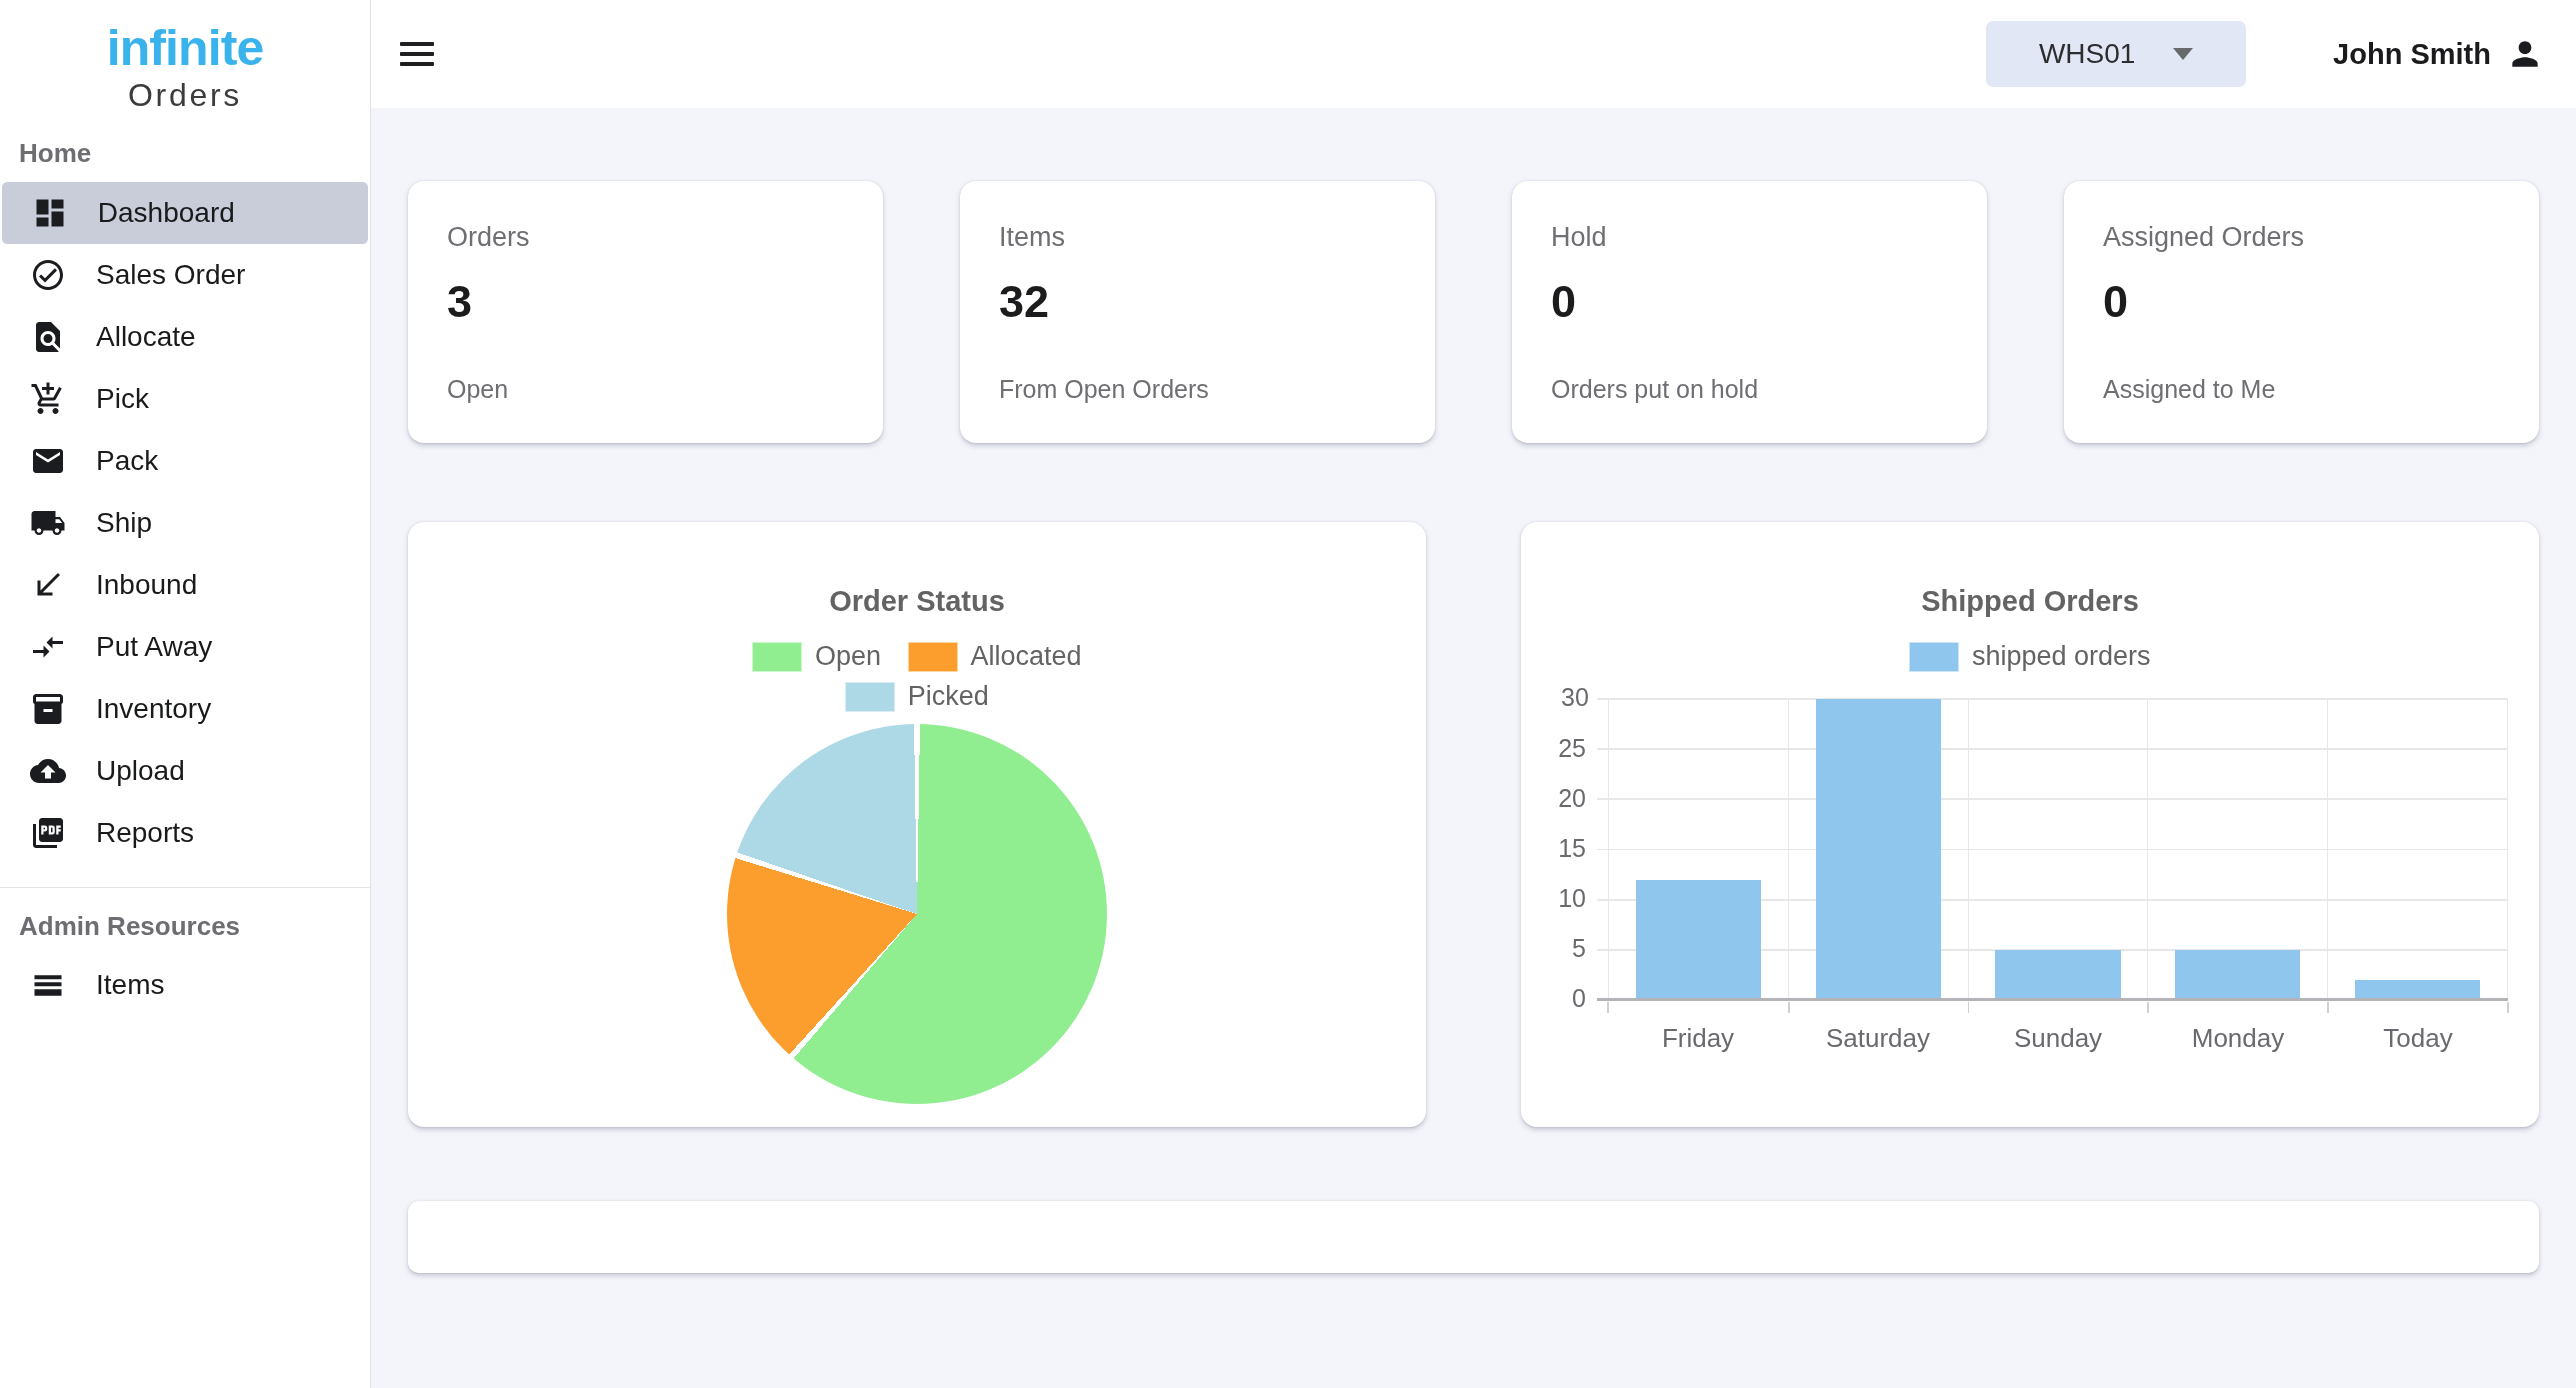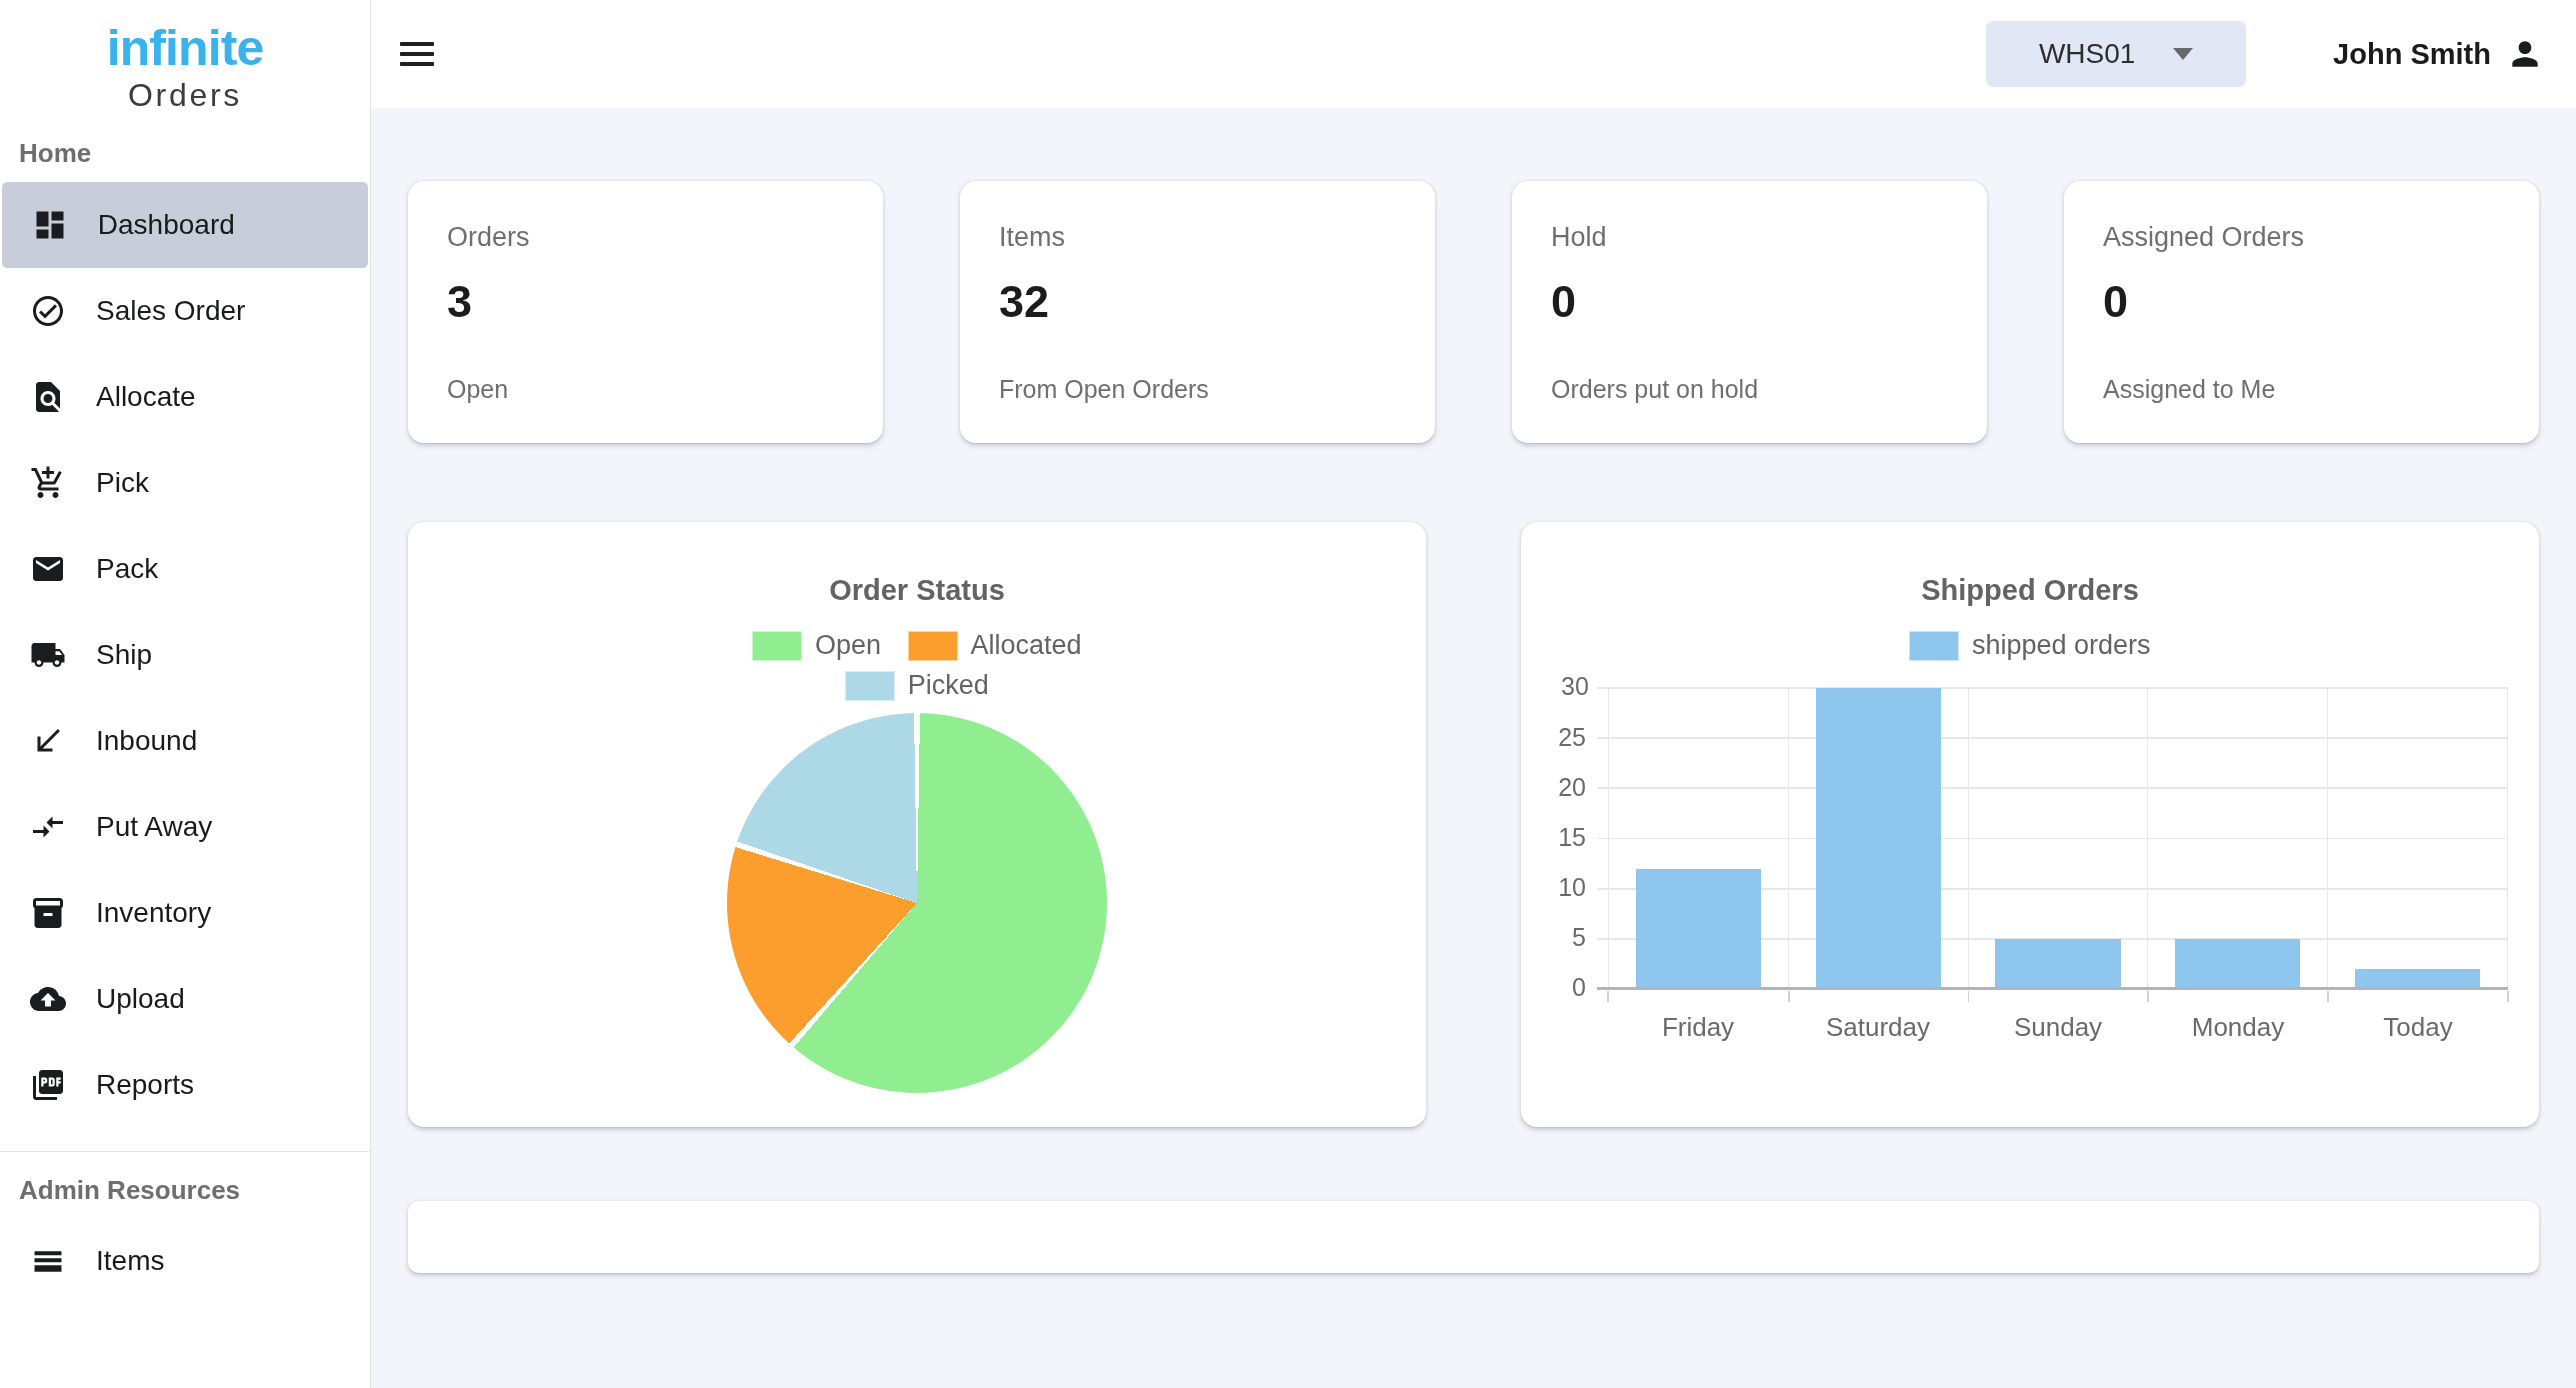--- a/index.html
+++ b/index.html
@@ -30,21 +30,21 @@
   .section-label {
     margin: 23px 0 12.5px 19px;
     font-size: 26px; font-weight: 700; color: #6e6e72;
   }
   .section + .section {
     border-top: 1.8px solid #e4e4e8;
     margin-top: 23px;
   }
   .nav-item {
     display: flex; align-items: center;
-    height: 86px; padding-left: 30px;
+    height: 62px; padding-left: 30px;
     cursor: pointer;
   }
   .nav-item.active { background: #c9cdda; border-radius: 5.4px; margin: 0 1.8px; }
   .nav-item .icon { width: 36px; height: 36px; display: inline-flex; color: #1b1c1f; }
   .nav-item .icon svg { width: 36px; height: 36px; }
   .nav-label { margin-left: 30px; font-size: 28px; font-weight: 500; color: #191a1c; }
 
   
   .main { flex: 1; display: flex; flex-direction: column; }
   header {
@@ -88,21 +88,21 @@
     padding: 41px 39px 39px;
     display: flex; flex-direction: column;
   }
   .stat-title { font-size: 27px; color: #6e6e73; }
   .stat-value { font-size: 45px; font-weight: 600; color: #1c1c1e; margin-top: 23px; }
   .stat-caption { margin-top: auto; font-size: 25px; color: #6e6e73; }
 
   
   .charts-row { display: flex; justify-content: space-between; margin-top: 79px; }
   .chart-card { width: 1018px; height: 605px; padding-top: 39px; }
-  .chart-title { text-align: center; font-size: 29px; font-weight: 700; color: #636363; margin-top: 13px; }
+  .chart-title { text-align: center; font-size: 29px; font-weight: 700; color: #636363; margin-top: 24px; }
   .legend {
     display: flex; flex-wrap: wrap; justify-content: center; align-items: center;
     column-gap: 27px; row-gap: 9px; margin: 23px auto 0;
   }
   .legend.narrow { max-width: 430px; }
   .legend-item { display: flex; align-items: center; gap: 12.5px; cursor: pointer; }
   .legend-swatch { width: 50px; height: 30px; border: 1.8px solid rgba(255,255,255,.55); }
   .legend-label { font-size: 27px; color: #636363; }
 
   

